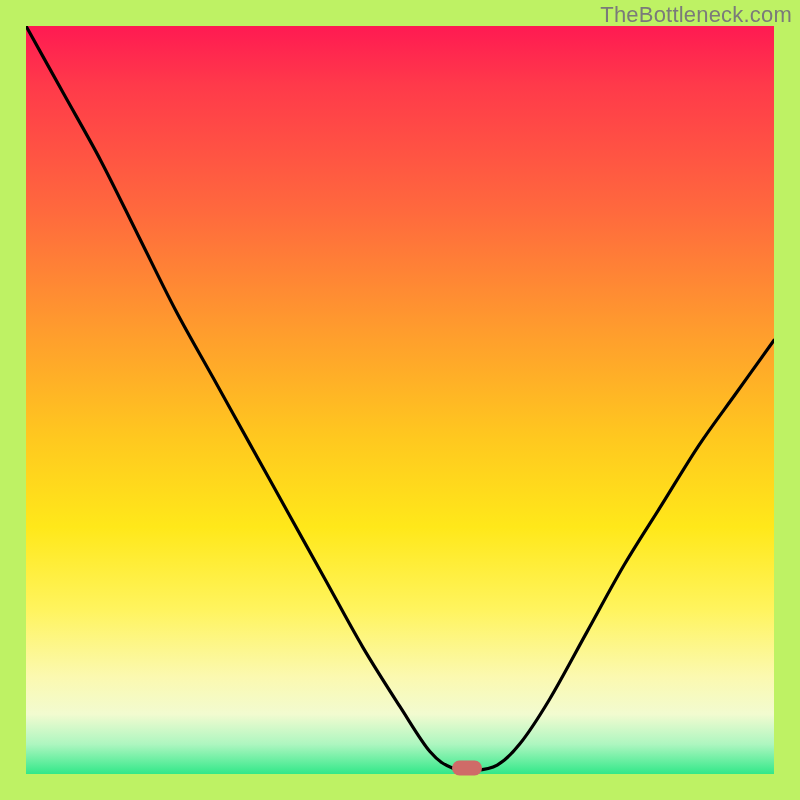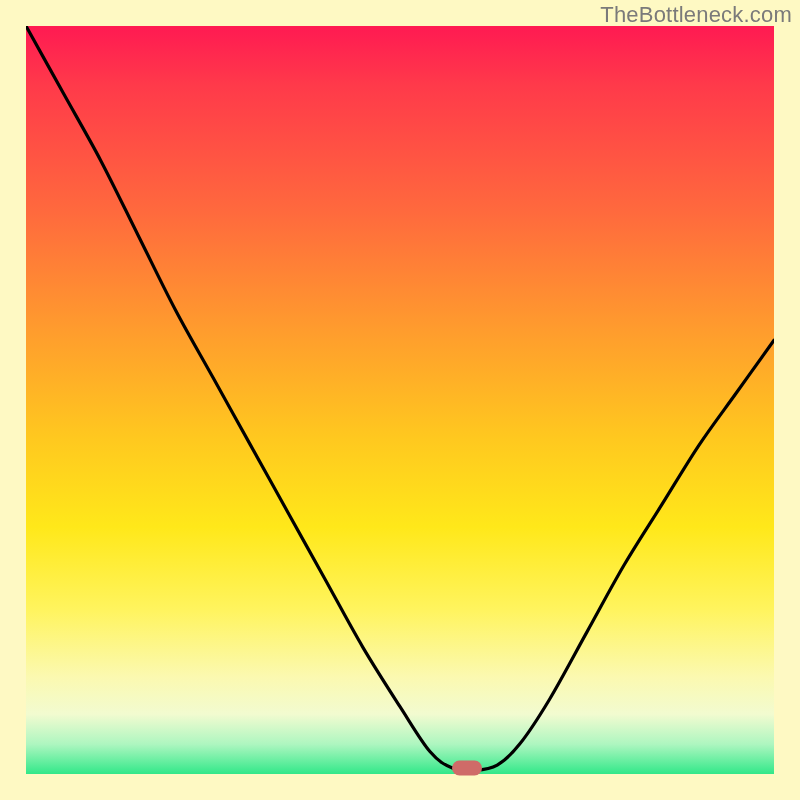--- a/index.html
+++ b/index.html
@@ -10,21 +10,21 @@
     background: #000;
     overflow: hidden;
     font-family: Arial, Helvetica, sans-serif;
   }
   .frame {
     position: absolute;
     top: 0;
     left: 0;
     width: 800px;
     height: 800px;
-    background: #fef9c3;
+    background: #bef264;
   }
   .plot {
     position: absolute;
     top: 26px;
     left: 26px;
     width: 748px;
     height: 748px;
     
     background: linear-gradient(
       to bottom,

